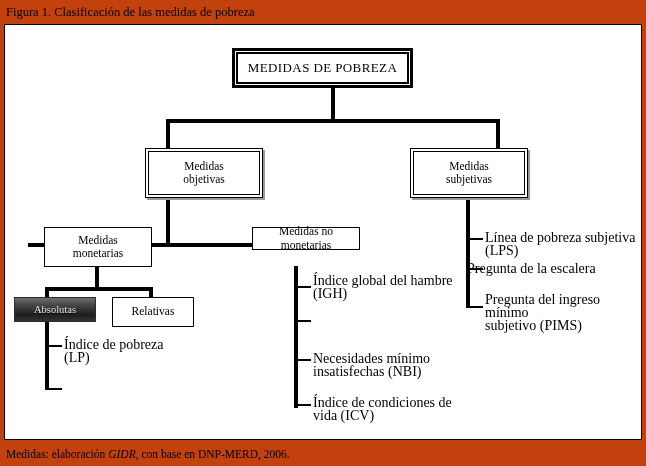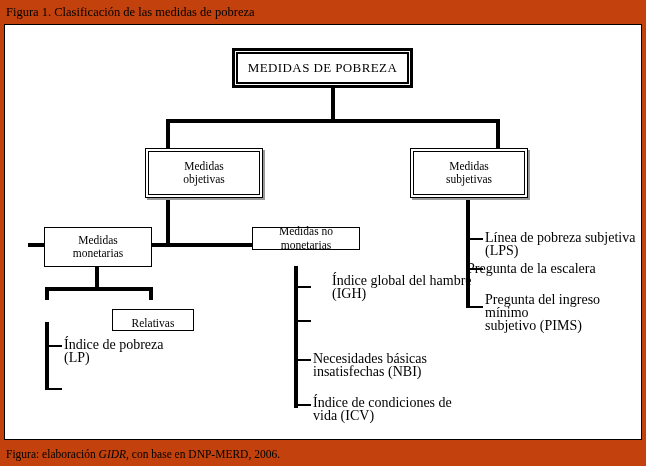--- a/index.html
+++ b/index.html
@@ -162,38 +162,41 @@
     <div class="node plain" style="left:44px;top:227px;width:108px;height:40px;">
       <span class="lbl" style="white-space:pre-line;">Medidas
 monetarias</span>
     </div>
 
     <div class="node plain" style="left:252px;top:227px;width:108px;height:23px;">
       <span class="lbl" style="white-space:pre-line;">Medidas no
 monetarias</span>
     </div>
 
-
-    <div class="node plain" style="left:112px;top:309px;width:82px;height:22px;align-items:flex-end;">
+    <div class="node shaded" style="left:14px;top:297px;width:82px;height:25px;">
+      <span class="lbl">Absolutas</span>
+    </div>
+
+    <div class="node plain" style="left:112px;top:297px;width:82px;height:30px;">
       <span class="lbl">Relativas</span>
     </div>
 
     <div class="leaf" style="left:64px;top:338px;">Índice de pobreza
 (LP)</div>
 
-    <div class="leaf" style="left:332px;top:274px;">Índice global del hambre
+    <div class="leaf" style="left:313px;top:274px;">Índice global del hambre
 (IGH)</div>
-    <div class="leaf" style="left:313px;top:352px;">Necesidades básicas
+    <div class="leaf" style="left:313px;top:352px;">Necesidades mínimo
 insatisfechas (NBI)</div>
     <div class="leaf" style="left:313px;top:396px;">Índice de condiciones de
 vida (ICV)</div>
 
     <div class="leaf" style="left:485px;top:231px;">Línea de pobreza subjetiva
 (LPS)</div>
     <div class="leaf" style="left:467px;top:262px;">Pregunta de la escalera</div>
     <div class="leaf" style="left:485px;top:293px;">Pregunta del ingreso mínimo
 subjetivo (PIMS)</div>
 
   </div>
 
-  <div class="source"><span>Figura: elaboración </span><i>GIDR</i><span>, con base en DNP-MERD, 2006.</span></div>
+  <div class="source"><span>Medidas: elaboración </span><i>GIDR</i><span>, con base en DNP-MERD, 2006.</span></div>
 
 </div>
 
 </body></html>

